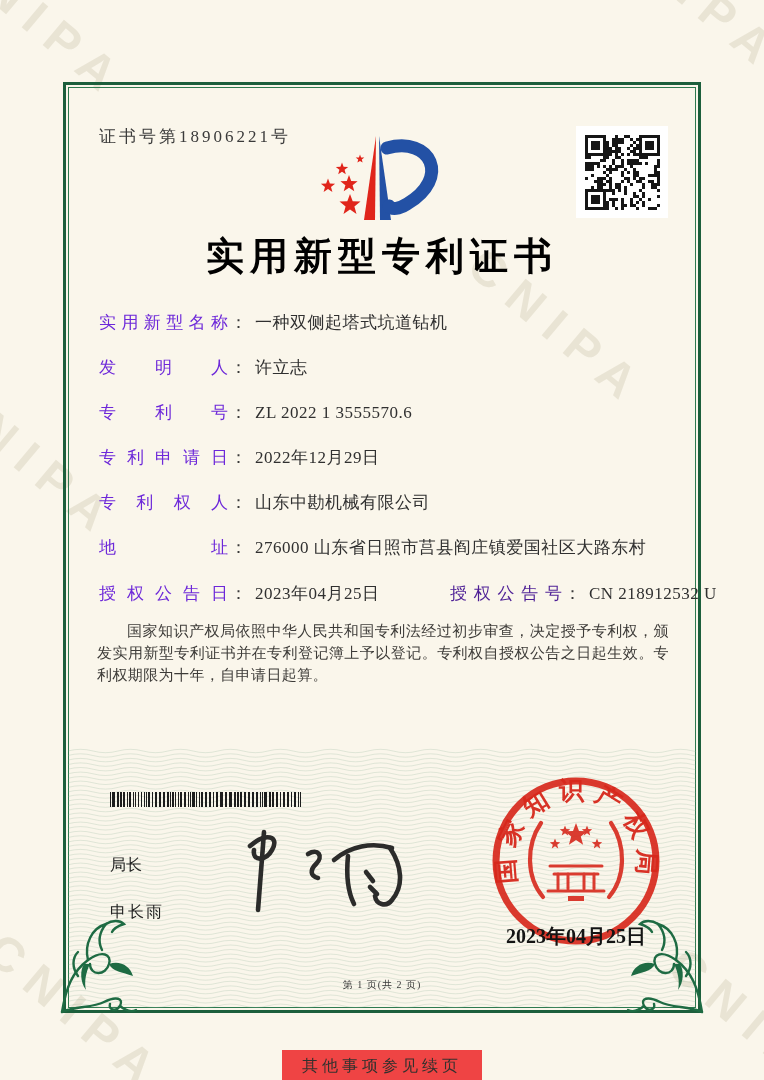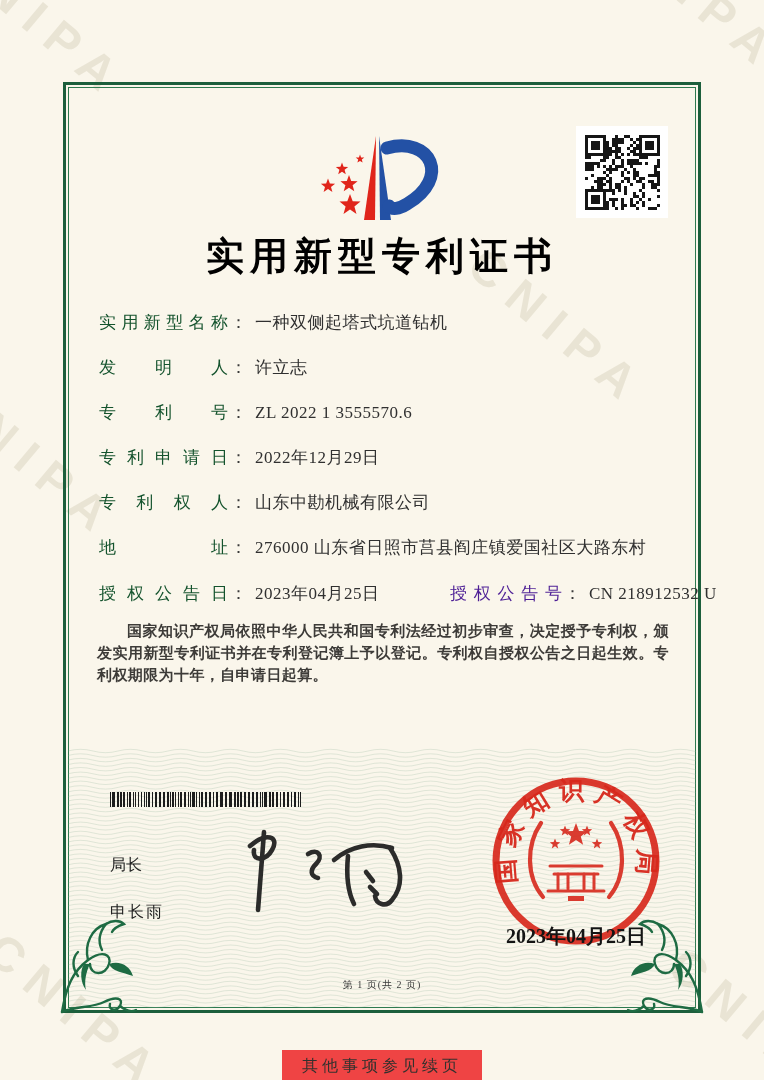--- a/index.html
+++ b/index.html
@@ -22,26 +22,26 @@
   #cert-no{left:99px;top:125px;font-size:17px;letter-spacing:3px;color:#3a3a3a;z-index:3;}
 
   #logo{left:315px;top:128px;z-index:3;}
   #qr-box{left:576px;top:126px;width:92px;height:92px;background:#ffffff;z-index:3;
           display:flex;align-items:center;justify-content:center;}
 
   #title{left:0;top:231px;width:764px;text-align:center;font-size:38px;font-weight:bold;
          letter-spacing:6px;color:#000000;z-index:3;}
 
   .frow{position:absolute;left:99px;font-size:17px;color:#333;z-index:3;white-space:nowrap;}
-  .flabel{display:inline-block;width:129px;text-align:justify;text-align-last:justify;color:#14532d;}
+  .flabel{display:inline-block;width:129px;text-align:justify;text-align-last:justify;color:#6d28d9;}
   .fcolon{display:inline-block;margin:0 8px 0 2px;color:#3a3a3a;}
   .fvalue{letter-spacing:0.5px;color:#303030;}
   .flabel2{display:inline-block;width:112px;text-align:justify;text-align-last:justify;color:#4c1d95;}
 
-  #paragraphs{left:97px;top:620px;width:572px;z-index:3;font-weight:bold;}
+  #paragraphs{left:97px;top:620px;width:572px;z-index:3;}
   #paragraphs p{margin:0 0 5px 0;text-indent:2em;font-size:15px;line-height:22px;
                 color:#3d3b38;text-align:justify;letter-spacing:0.4px;}
 
   #barcode{left:110px;top:792px;z-index:3;}
 
   #director-role{left:110px;top:855px;font-size:16px;color:#222;z-index:3;
                  font-family:"Liberation Sans","DejaVu Sans",sans-serif;}
   #director-name{left:110px;top:886px;font-size:16px;color:#222;z-index:3;
                  font-family:"Liberation Sans","DejaVu Sans",sans-serif;letter-spacing:2px;margin-top:16px;}
   #sig{left:222px;top:824px;z-index:3;}
@@ -125,20 +125,21 @@
       <path d="M0 225.9 q 12.5 -3.4 25 0 q 12.5 3.4 25 0 q 12.5 -3.4 25 0 q 12.5 3.4 25 0 q 12.5 -3.4 25 0 q 12.5 3.4 25 0 q 12.5 -3.4 25 0 q 12.5 3.4 25 0 q 12.5 -3.4 25 0 q 12.5 3.4 25 0 q 12.5 -3.4 25 0 q 12.5 3.4 25 0 q 12.5 -3.4 25 0 q 12.5 3.4 25 0 q 12.5 -3.4 25 0 q 12.5 3.4 25 0 q 12.5 -3.4 25 0 q 12.5 3.4 25 0 q 12.5 -3.4 25 0 q 12.5 3.4 25 0 q 12.5 -3.4 25 0 q 12.5 3.4 25 0 q 12.5 -3.4 25 0 q 12.5 3.4 25 0 q 12.5 -3.4 25 0 q 12.5 3.4 25 0" fill="none" stroke="#7fa98c" stroke-opacity="0.28" stroke-width="0.8"></path>
       <path d="M0 230.5 q 12.5 -3.4 25 0 q 12.5 3.4 25 0 q 12.5 -3.4 25 0 q 12.5 3.4 25 0 q 12.5 -3.4 25 0 q 12.5 3.4 25 0 q 12.5 -3.4 25 0 q 12.5 3.4 25 0 q 12.5 -3.4 25 0 q 12.5 3.4 25 0 q 12.5 -3.4 25 0 q 12.5 3.4 25 0 q 12.5 -3.4 25 0 q 12.5 3.4 25 0 q 12.5 -3.4 25 0 q 12.5 3.4 25 0 q 12.5 -3.4 25 0 q 12.5 3.4 25 0 q 12.5 -3.4 25 0 q 12.5 3.4 25 0 q 12.5 -3.4 25 0 q 12.5 3.4 25 0 q 12.5 -3.4 25 0 q 12.5 3.4 25 0 q 12.5 -3.4 25 0 q 12.5 3.4 25 0" fill="none" stroke="#7fa98c" stroke-opacity="0.28" stroke-width="0.8"></path>
       <path d="M0 235.0 q 12.5 -3.4 25 0 q 12.5 3.4 25 0 q 12.5 -3.4 25 0 q 12.5 3.4 25 0 q 12.5 -3.4 25 0 q 12.5 3.4 25 0 q 12.5 -3.4 25 0 q 12.5 3.4 25 0 q 12.5 -3.4 25 0 q 12.5 3.4 25 0 q 12.5 -3.4 25 0 q 12.5 3.4 25 0 q 12.5 -3.4 25 0 q 12.5 3.4 25 0 q 12.5 -3.4 25 0 q 12.5 3.4 25 0 q 12.5 -3.4 25 0 q 12.5 3.4 25 0 q 12.5 -3.4 25 0 q 12.5 3.4 25 0 q 12.5 -3.4 25 0 q 12.5 3.4 25 0 q 12.5 -3.4 25 0 q 12.5 3.4 25 0 q 12.5 -3.4 25 0 q 12.5 3.4 25 0" fill="none" stroke="#7fa98c" stroke-opacity="0.28" stroke-width="0.8"></path>
       <path d="M0 239.6 q 12.5 -3.4 25 0 q 12.5 3.4 25 0 q 12.5 -3.4 25 0 q 12.5 3.4 25 0 q 12.5 -3.4 25 0 q 12.5 3.4 25 0 q 12.5 -3.4 25 0 q 12.5 3.4 25 0 q 12.5 -3.4 25 0 q 12.5 3.4 25 0 q 12.5 -3.4 25 0 q 12.5 3.4 25 0 q 12.5 -3.4 25 0 q 12.5 3.4 25 0 q 12.5 -3.4 25 0 q 12.5 3.4 25 0 q 12.5 -3.4 25 0 q 12.5 3.4 25 0 q 12.5 -3.4 25 0 q 12.5 3.4 25 0 q 12.5 -3.4 25 0 q 12.5 3.4 25 0 q 12.5 -3.4 25 0 q 12.5 3.4 25 0 q 12.5 -3.4 25 0 q 12.5 3.4 25 0" fill="none" stroke="#7fa98c" stroke-opacity="0.28" stroke-width="0.8"></path>
       <path d="M0 244.1 q 12.5 -3.4 25 0 q 12.5 3.4 25 0 q 12.5 -3.4 25 0 q 12.5 3.4 25 0 q 12.5 -3.4 25 0 q 12.5 3.4 25 0 q 12.5 -3.4 25 0 q 12.5 3.4 25 0 q 12.5 -3.4 25 0 q 12.5 3.4 25 0 q 12.5 -3.4 25 0 q 12.5 3.4 25 0 q 12.5 -3.4 25 0 q 12.5 3.4 25 0 q 12.5 -3.4 25 0 q 12.5 3.4 25 0 q 12.5 -3.4 25 0 q 12.5 3.4 25 0 q 12.5 -3.4 25 0 q 12.5 3.4 25 0 q 12.5 -3.4 25 0 q 12.5 3.4 25 0 q 12.5 -3.4 25 0 q 12.5 3.4 25 0 q 12.5 -3.4 25 0 q 12.5 3.4 25 0" fill="none" stroke="#7fa98c" stroke-opacity="0.28" stroke-width="0.8"></path>
       <path d="M0 248.7 q 12.5 -3.4 25 0 q 12.5 3.4 25 0 q 12.5 -3.4 25 0 q 12.5 3.4 25 0 q 12.5 -3.4 25 0 q 12.5 3.4 25 0 q 12.5 -3.4 25 0 q 12.5 3.4 25 0 q 12.5 -3.4 25 0 q 12.5 3.4 25 0 q 12.5 -3.4 25 0 q 12.5 3.4 25 0 q 12.5 -3.4 25 0 q 12.5 3.4 25 0 q 12.5 -3.4 25 0 q 12.5 3.4 25 0 q 12.5 -3.4 25 0 q 12.5 3.4 25 0 q 12.5 -3.4 25 0 q 12.5 3.4 25 0 q 12.5 -3.4 25 0 q 12.5 3.4 25 0 q 12.5 -3.4 25 0 q 12.5 3.4 25 0 q 12.5 -3.4 25 0 q 12.5 3.4 25 0" fill="none" stroke="#7fa98c" stroke-opacity="0.28" stroke-width="0.8"></path>
       <path d="M0 253.3 q 12.5 -3.4 25 0 q 12.5 3.4 25 0 q 12.5 -3.4 25 0 q 12.5 3.4 25 0 q 12.5 -3.4 25 0 q 12.5 3.4 25 0 q 12.5 -3.4 25 0 q 12.5 3.4 25 0 q 12.5 -3.4 25 0 q 12.5 3.4 25 0 q 12.5 -3.4 25 0 q 12.5 3.4 25 0 q 12.5 -3.4 25 0 q 12.5 3.4 25 0 q 12.5 -3.4 25 0 q 12.5 3.4 25 0 q 12.5 -3.4 25 0 q 12.5 3.4 25 0 q 12.5 -3.4 25 0 q 12.5 3.4 25 0 q 12.5 -3.4 25 0 q 12.5 3.4 25 0 q 12.5 -3.4 25 0 q 12.5 3.4 25 0 q 12.5 -3.4 25 0 q 12.5 3.4 25 0" fill="none" stroke="#7fa98c" stroke-opacity="0.28" stroke-width="0.8"></path>
       <path d="M0 257.8 q 12.5 -3.4 25 0 q 12.5 3.4 25 0 q 12.5 -3.4 25 0 q 12.5 3.4 25 0 q 12.5 -3.4 25 0 q 12.5 3.4 25 0 q 12.5 -3.4 25 0 q 12.5 3.4 25 0 q 12.5 -3.4 25 0 q 12.5 3.4 25 0 q 12.5 -3.4 25 0 q 12.5 3.4 25 0 q 12.5 -3.4 25 0 q 12.5 3.4 25 0 q 12.5 -3.4 25 0 q 12.5 3.4 25 0 q 12.5 -3.4 25 0 q 12.5 3.4 25 0 q 12.5 -3.4 25 0 q 12.5 3.4 25 0 q 12.5 -3.4 25 0 q 12.5 3.4 25 0 q 12.5 -3.4 25 0 q 12.5 3.4 25 0 q 12.5 -3.4 25 0 q 12.5 3.4 25 0" fill="none" stroke="#7fa98c" stroke-opacity="0.28" stroke-width="0.8"></path>
     </svg>
 
+  <div id="cert-no" class="abs">证书号第18906221号</div>
 
   <svg id="logo" class="abs" width="150" height="100" viewBox="0 0 150 100">
     <g id="logo-stars">
         <path d="M45.0 26.5 L46.1 29.5 L49.3 29.6 L46.8 31.6 L47.6 34.6 L45.0 32.9 L42.4 34.6 L43.2 31.6 L40.7 29.6 L43.9 29.5 Z" fill="#e0251b"></path>
         <path d="M27.0 34.5 L28.6 38.8 L33.2 39.0 L29.6 41.8 L30.8 46.3 L27.0 43.7 L23.2 46.3 L24.4 41.8 L20.8 39.0 L25.4 38.8 Z" fill="#e0251b"></path>
         <path d="M13.0 50.5 L14.9 55.5 L20.1 55.7 L16.0 59.0 L17.4 64.1 L13.0 61.1 L8.6 64.1 L10.0 59.0 L5.9 55.7 L11.1 55.5 Z" fill="#e0251b"></path>
         <path d="M34.0 47.0 L36.2 52.9 L42.6 53.2 L37.6 57.2 L39.3 63.3 L34.0 59.8 L28.7 63.3 L30.4 57.2 L25.4 53.2 L31.8 52.9 Z" fill="#e0251b"></path>
         <path d="M35.0 66.0 L37.7 73.3 L45.5 73.6 L39.4 78.4 L41.5 85.9 L35.0 81.6 L28.5 85.9 L30.6 78.4 L24.5 73.6 L32.3 73.3 Z" fill="#e0251b"></path>
       </g>
     <path d="M61 8 L49 92 L60 92 Z" fill="#e0251b"></path>

